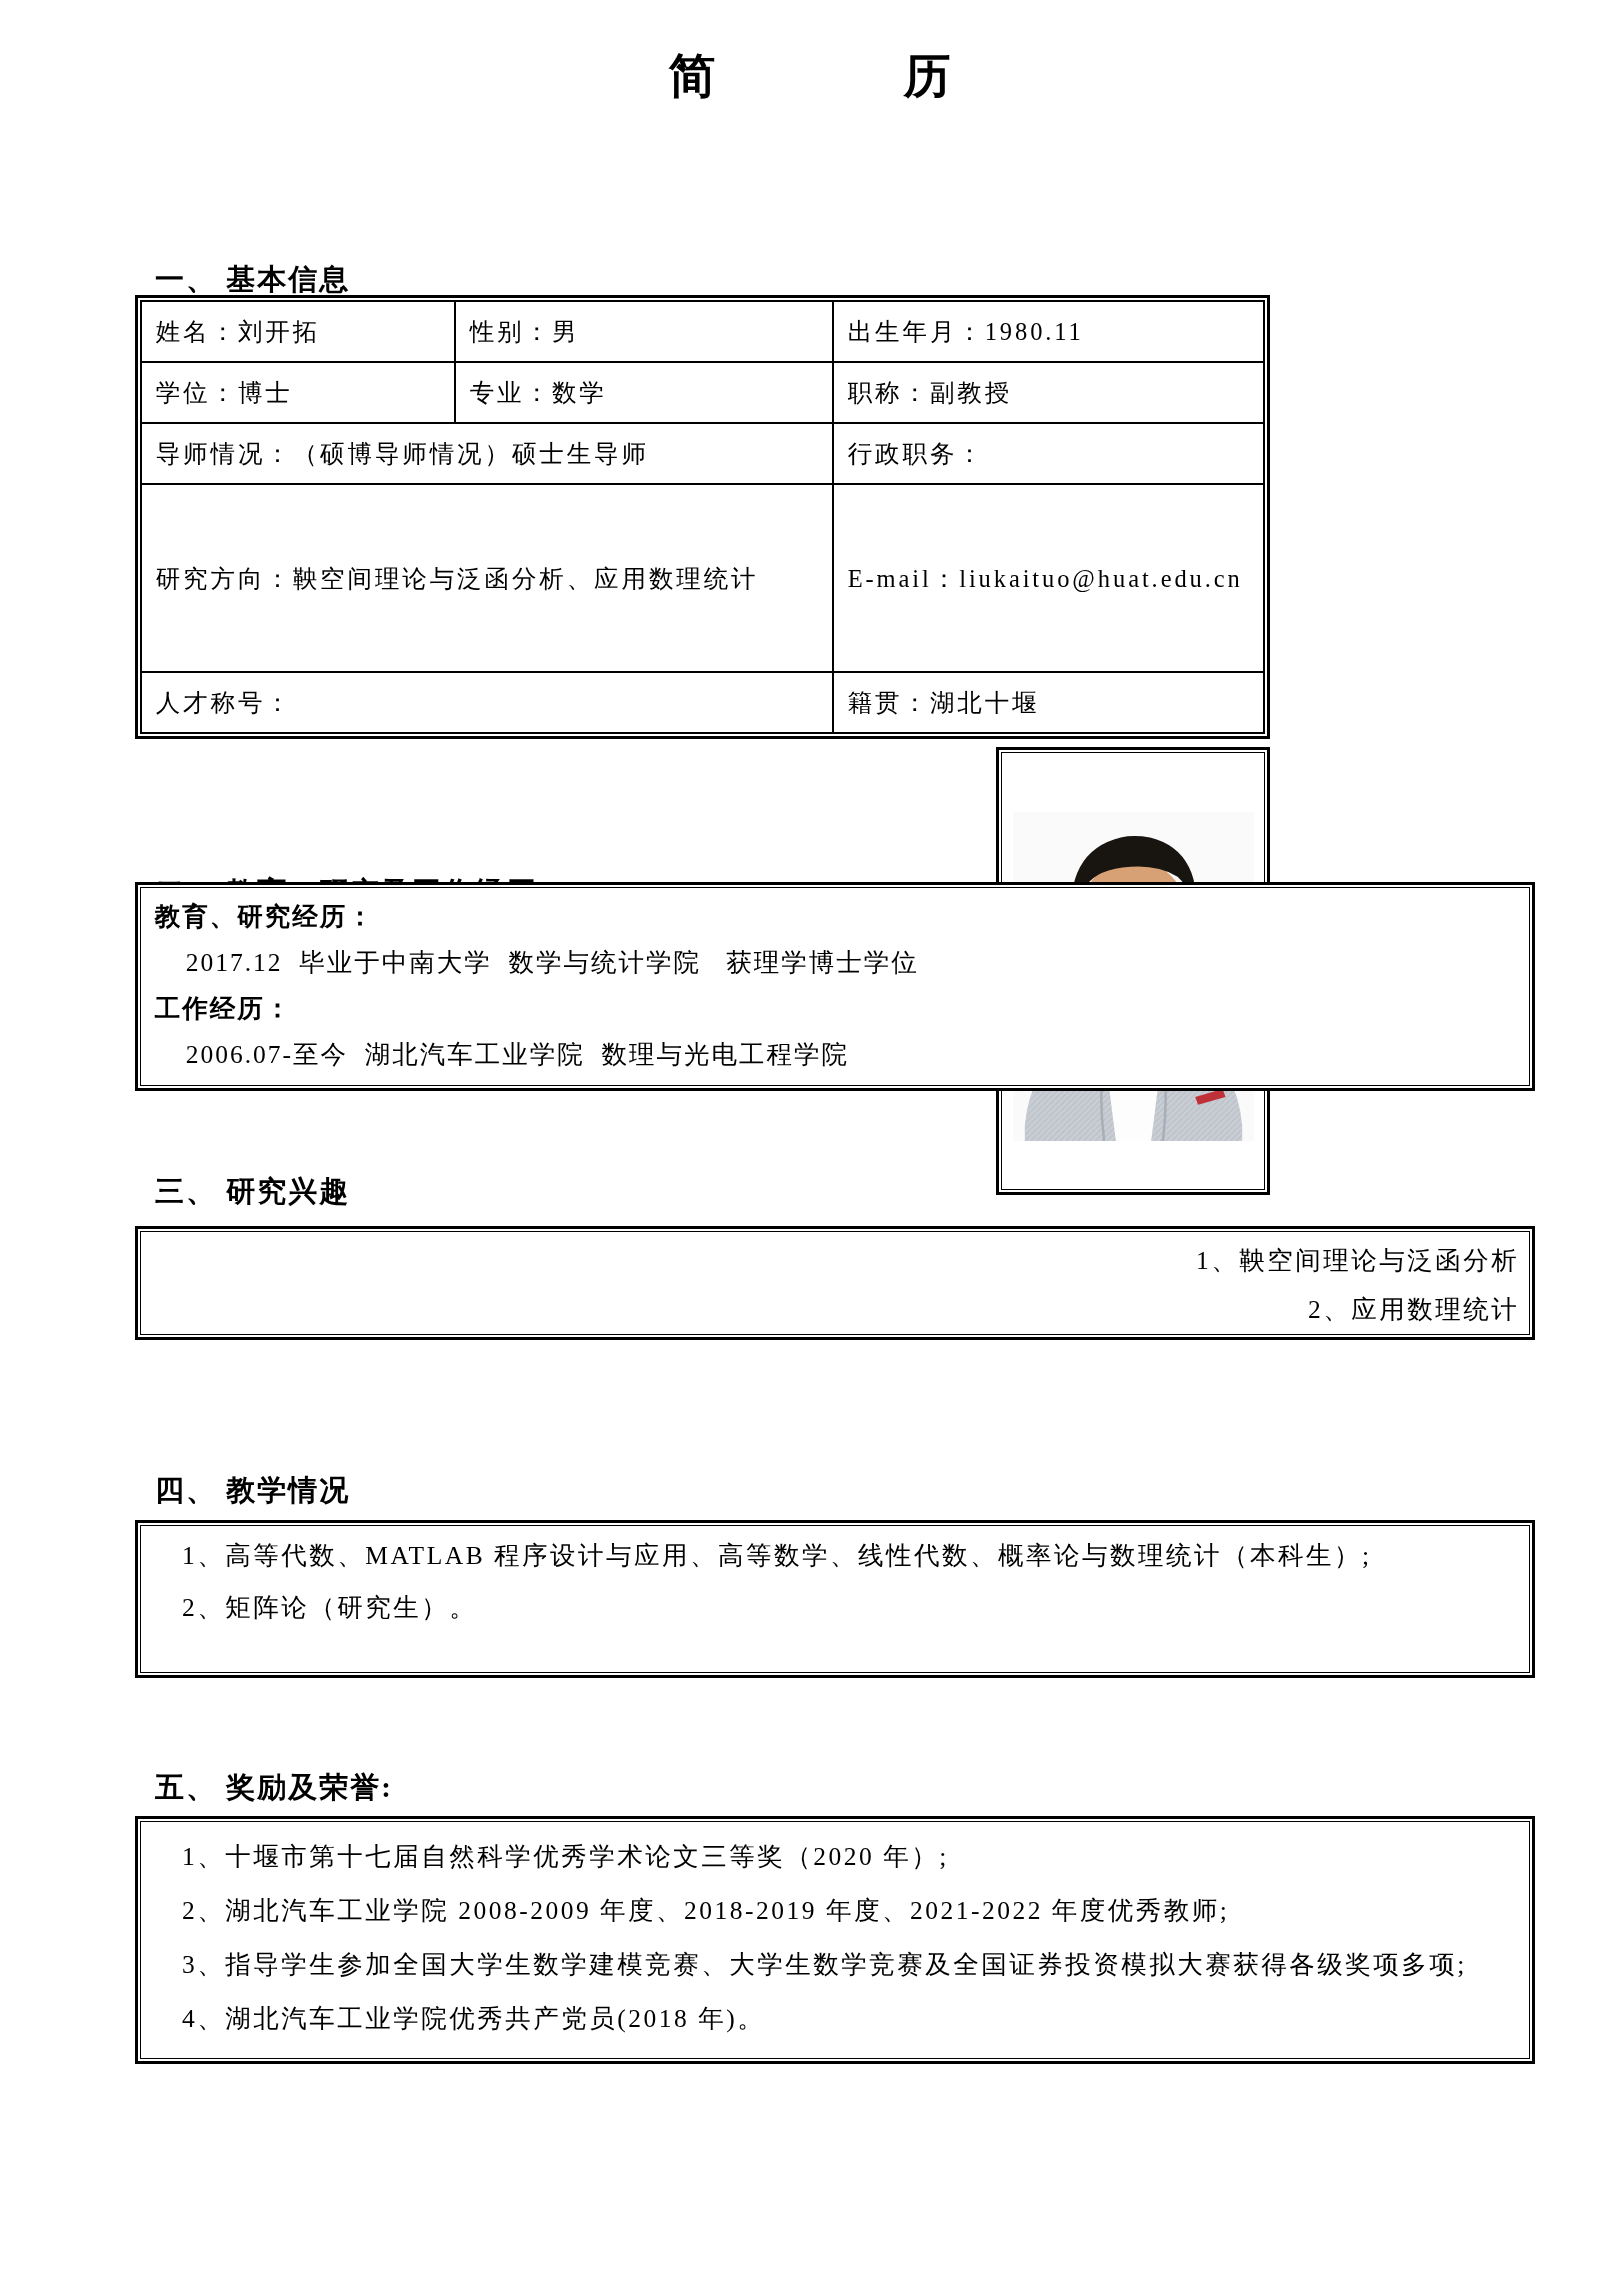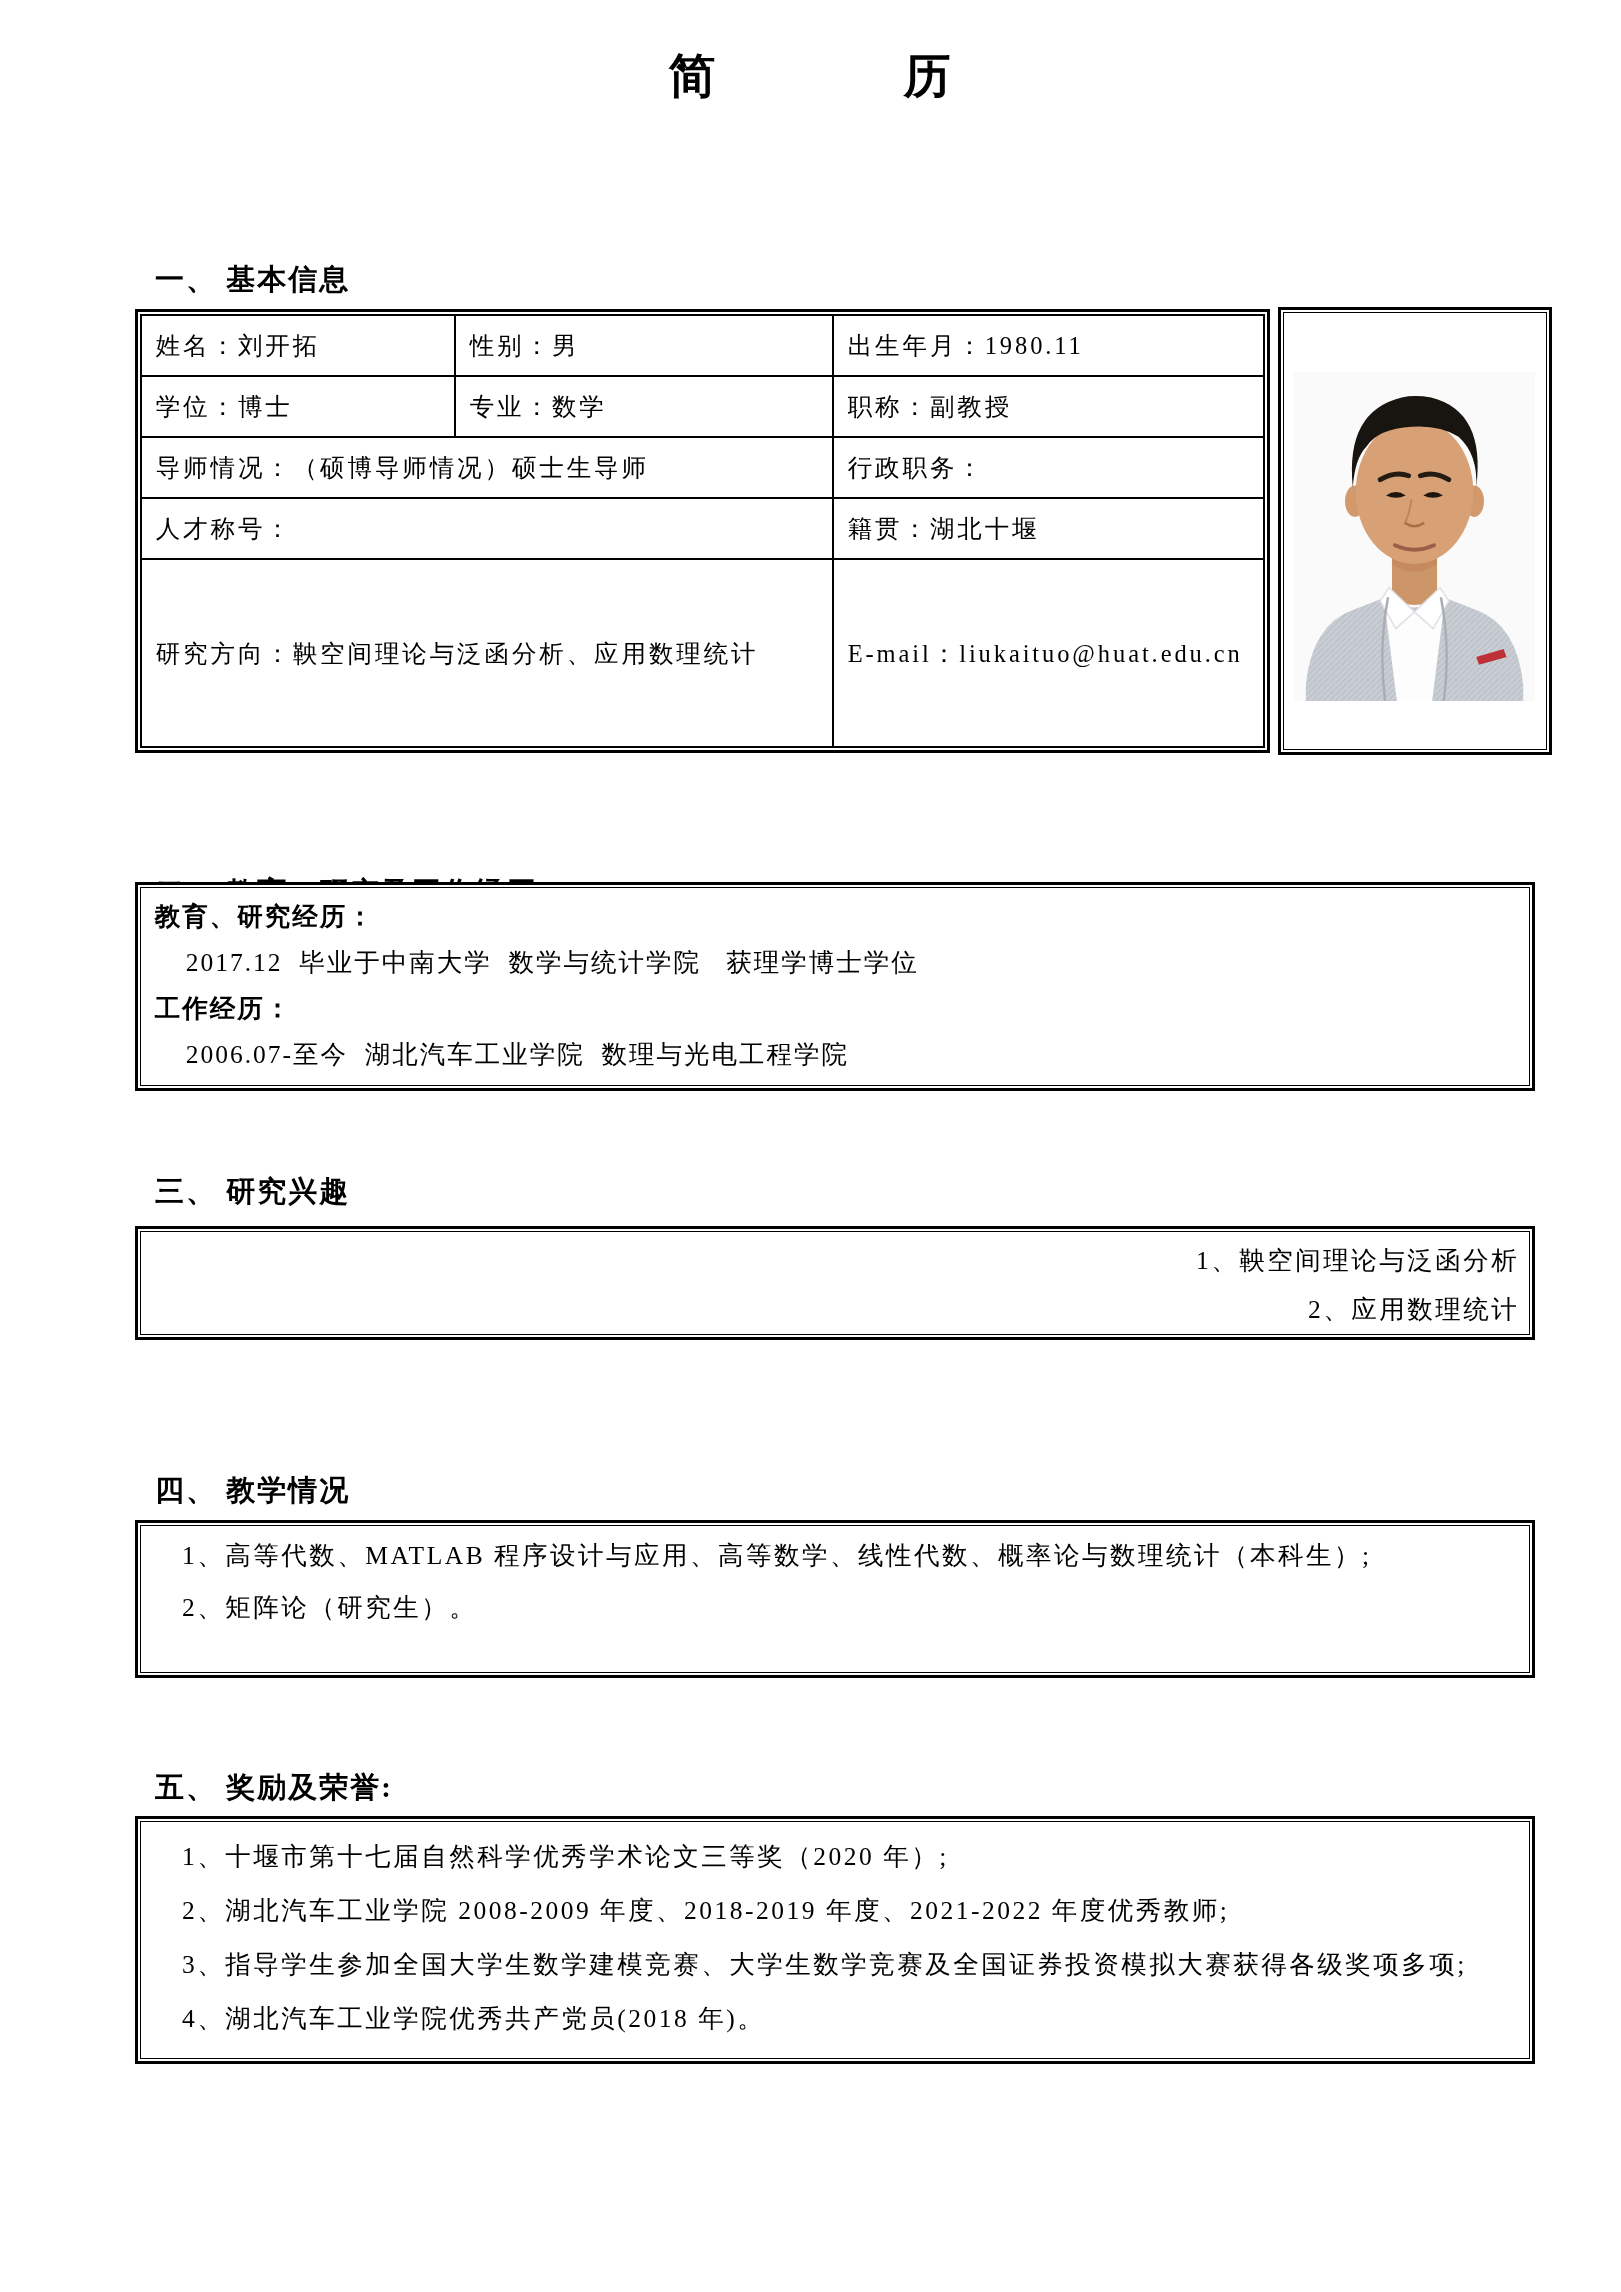--- a/index.html
+++ b/index.html
@@ -49,24 +49,25 @@
   .dbox-inner {
     border: 1px solid #000;
     width: 100%;
     height: 100%;
     background: #fff;
   }
 
   
   .info-wrap {
     position: absolute;
-    top: 307px; left: 135px;
+    top: 295px; left: 135px;
     display: flex;
-    align-items: center;
+    align-items: flex-end;
     gap: 7.8px;
+    flex-direction: column;
   }
   .table-dbox {
     border: 3.9px solid #000;
     padding: 2px;
     background: #fff;
   }
   table.info {
     border-collapse: collapse;
     table-layout: fixed;
     width: 1100px;
@@ -141,26 +142,26 @@
         <tr>
           <td class="h-r"><span>学位：</span><span>博士</span></td>
           <td class="h-r"><span>专业：</span><span>数学</span></td>
           <td class="h-r"><span>职称：</span><span>副教授</span></td>
         </tr>
         <tr>
           <td class="h-r" colspan="2"><span>导师情况：</span><span>（硕博导师情况）硕士生导师</span></td>
           <td class="h-r"><span>行政职务：</span><span></span></td>
         </tr>
         <tr>
+          <td class="h-tall cell-research" colspan="2"><span>研究方向：</span><span>鞅空间理论与泛函分析、应用数理统计</span></td>
+          <td class="h-tall cell-email"><span>E-mail：</span><span>liukaituo@huat.edu.cn</span></td>
+        </tr>
+        <tr>
           <td class="h-r" colspan="2"><span>人才称号：</span><span></span></td>
           <td class="h-r"><span>籍贯：</span><span>湖北十堰</span></td>
-        </tr>
-        <tr>
-          <td class="h-tall cell-research" colspan="2"><span>研究方向：</span><span>鞅空间理论与泛函分析、应用数理统计</span></td>
-          <td class="h-tall cell-email"><span>E-mail：</span><span>liukaituo@huat.edu.cn</span></td>
         </tr>
       </tbody>
         </table>
     </div>
 
     <div class="photo-dbox">
       <div class="photo-inner">
         <svg width="241" height="329" viewBox="0 0 246 336" aria-hidden="true">
           <defs>
             <pattern id="tweed" width="6" height="6" patternUnits="userSpaceOnUse">

